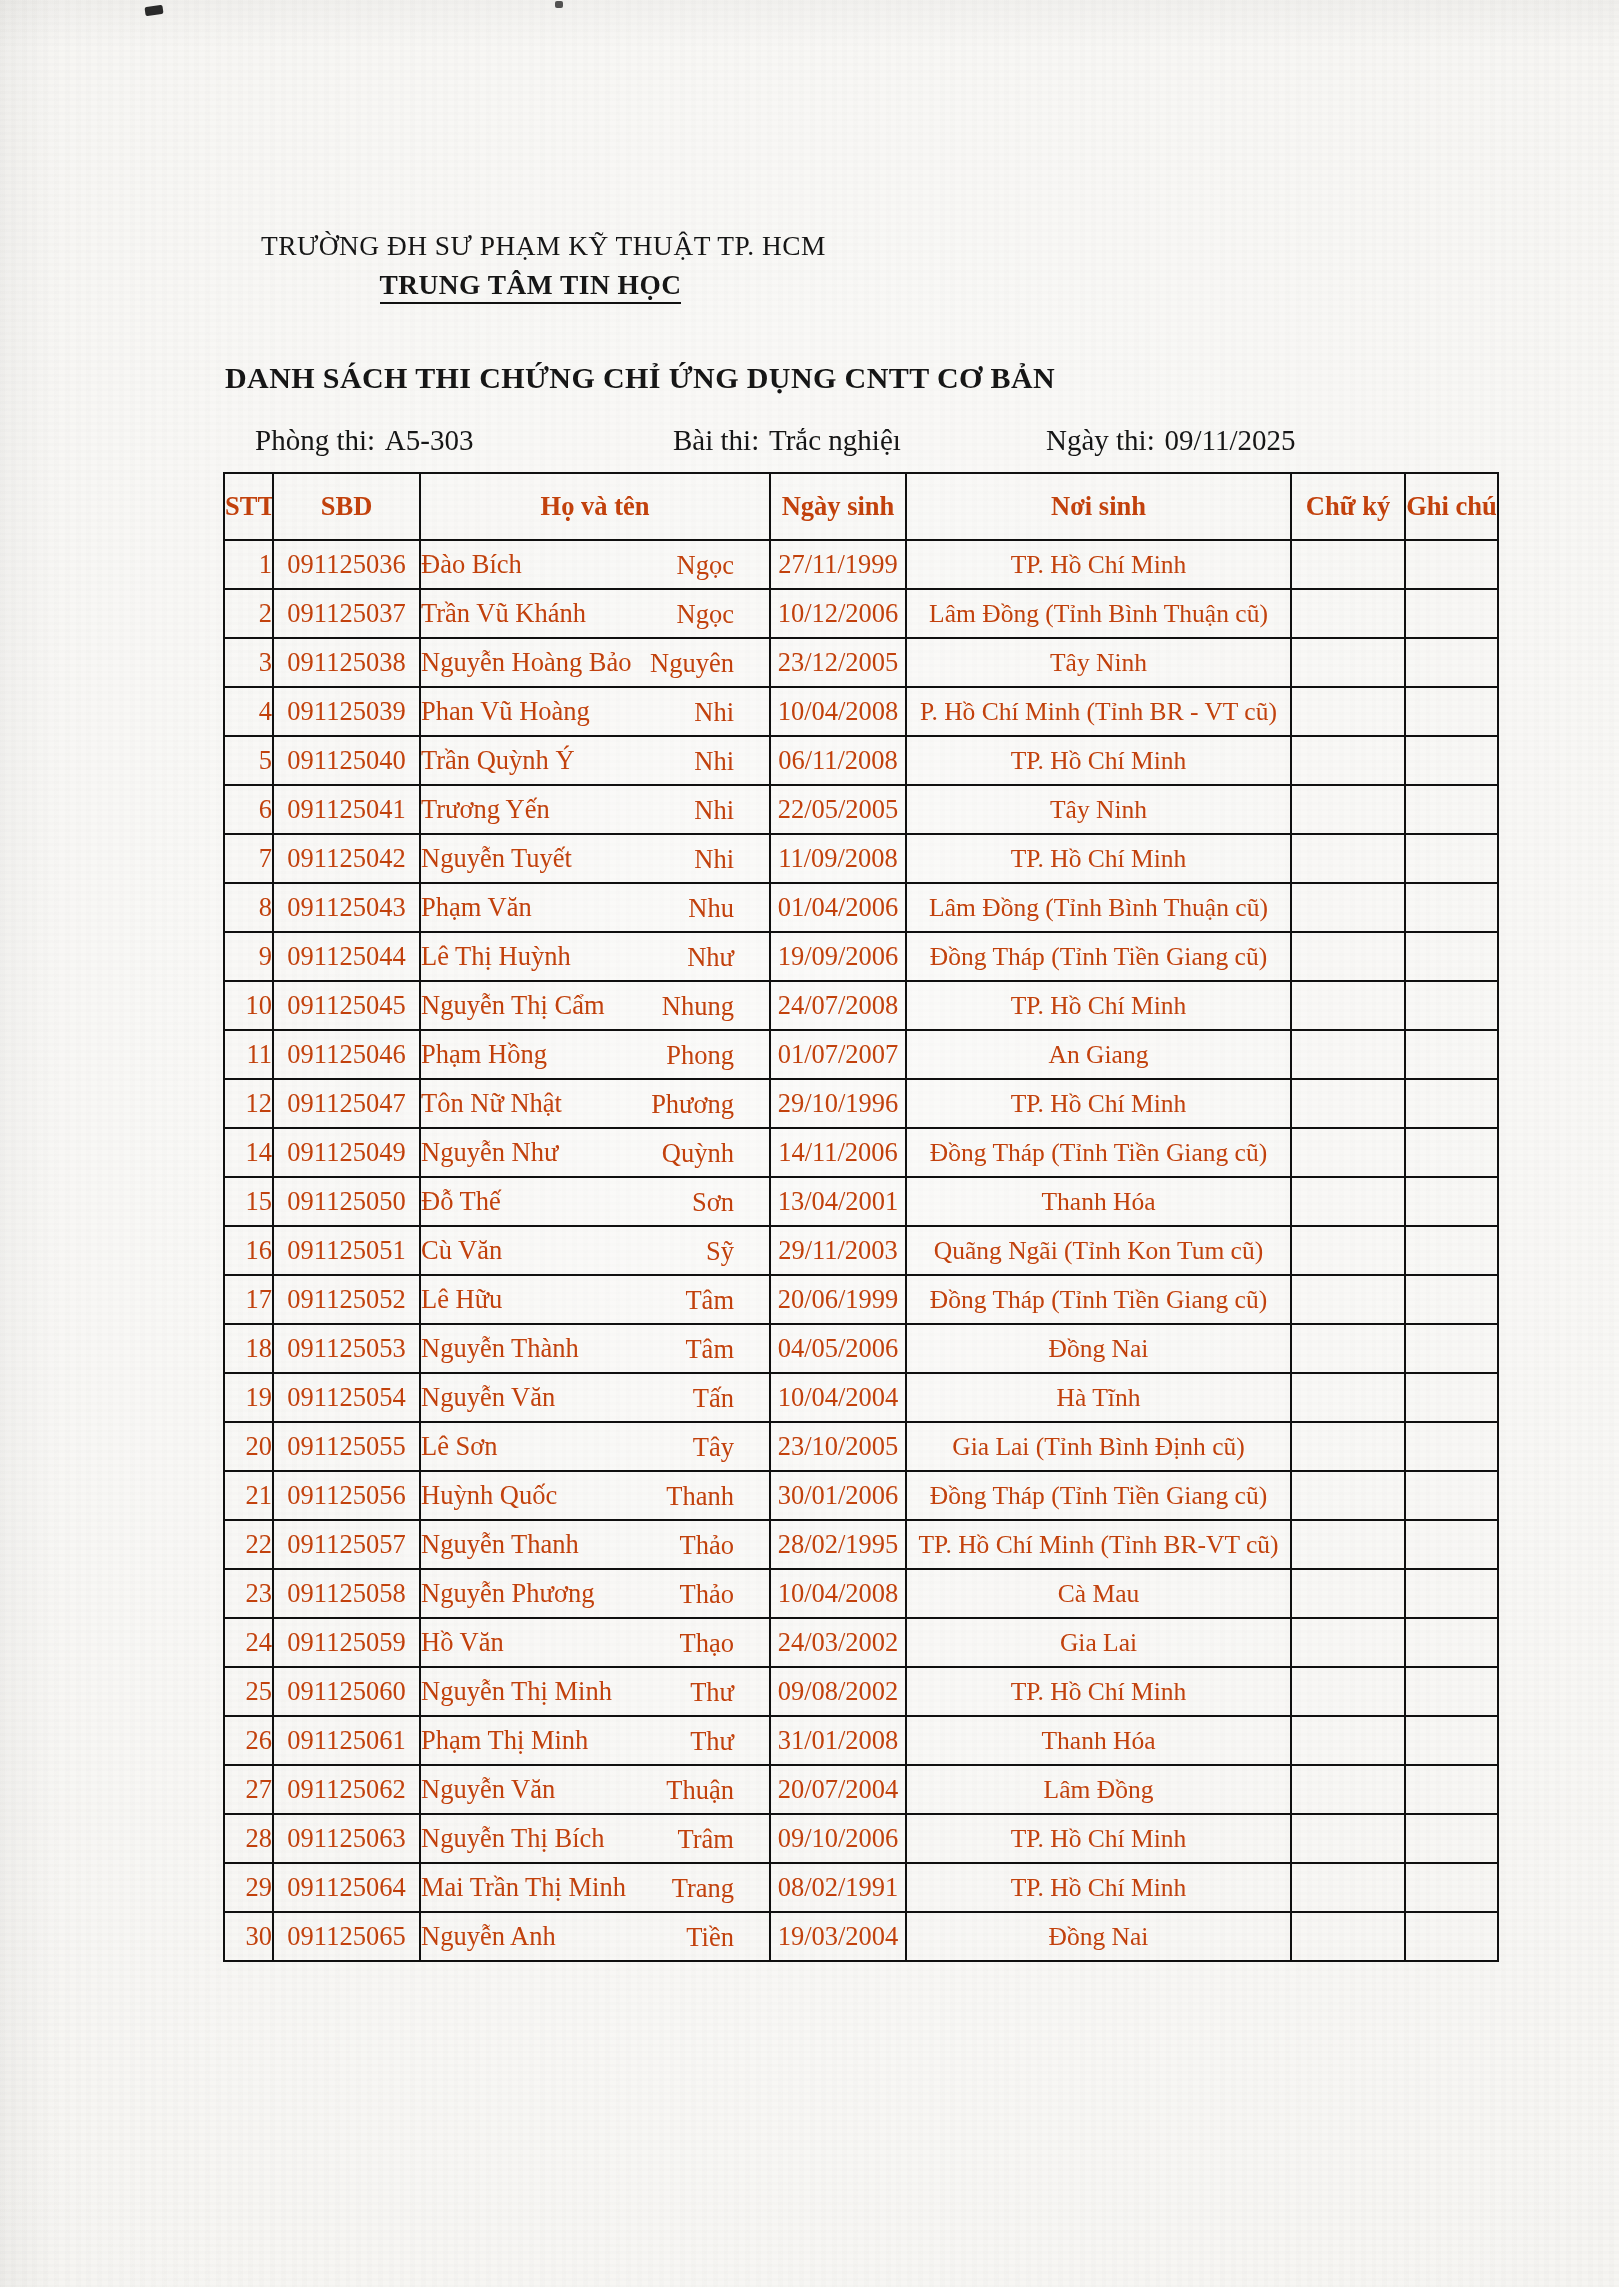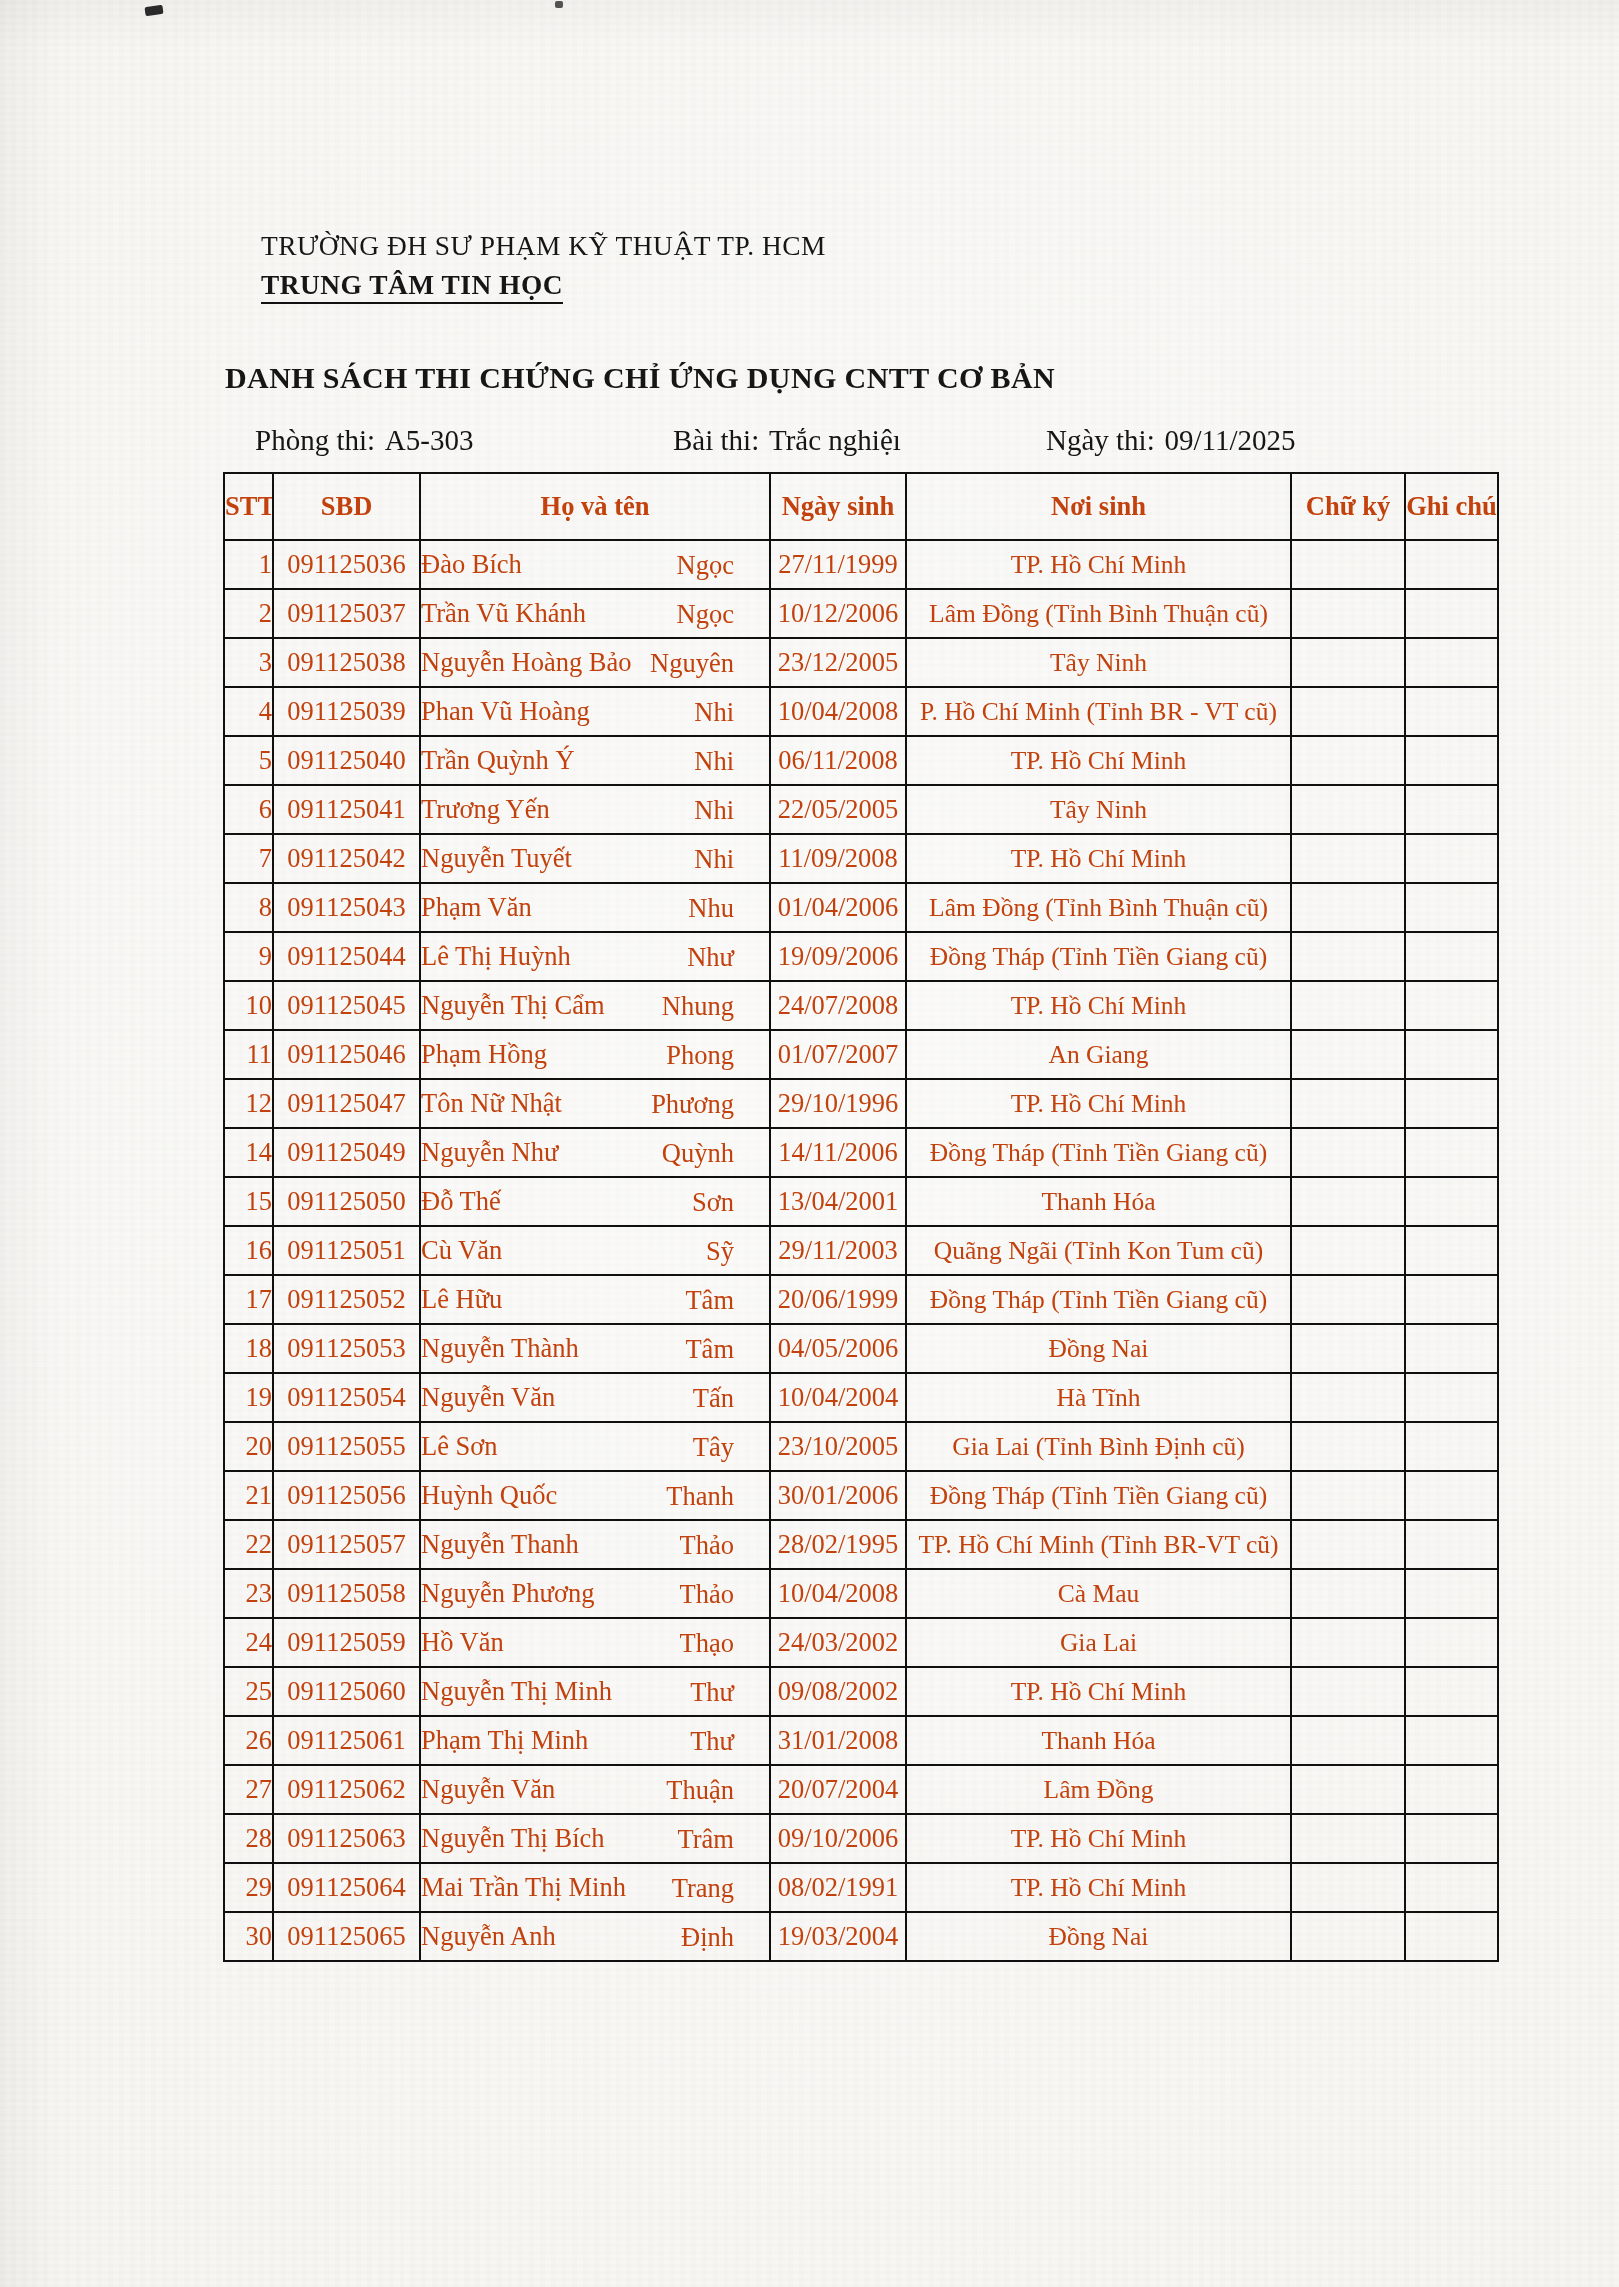--- a/index.html
+++ b/index.html
@@ -17,21 +17,21 @@
       repeating-linear-gradient(0deg, rgba(0,0,0,.012) 0 2.9px, rgba(0,0,0,0) 2.9px 6.9px),
       repeating-linear-gradient(90deg, rgba(0,0,0,.010) 0 4.9px, rgba(0,0,0,0) 4.9px 10.8px),
       linear-gradient(90deg, rgba(0,0,0,.035), rgba(0,0,0,0) 59px),
       linear-gradient(180deg, rgba(0,0,0,.03), rgba(0,0,0,0) 49px),
       #f6f5f2;
   }
   .artifact{position:absolute;background:#2a2a2a;border-radius:2px;}
   .a1{left:145px;top:5.9px;width:17.6px;height:8.8px;transform:rotate(-8deg);}
   .a2{left:555px;top:1px;width:7.8px;height:6.9px;opacity:.8;}
 
-  .org{position:absolute;left:261px;top:231px;width:539px;}
+  .org{position:absolute;left:261px;top:231px;width:539px;text-align:center;}
   .org-line1{font-size:27.4px;letter-spacing:0.5px;white-space:nowrap;}
   .org-line2{display:inline-block;margin-top:7.8px;font-size:27.4px;font-weight:bold;
     border-bottom:2.9px solid #111;padding-bottom:1px;letter-spacing:0.5px;white-space:nowrap;}
 
   .doc-title{position:absolute;left:225px;top:361px;width:1078px;text-align:left;
     font-size:30px;font-weight:bold;letter-spacing:0.4px;white-space:nowrap;}
 
   .info-row{position:absolute;left:0;top:424px;width:1619px;height:39px;font-size:29px;}
   .info-item{position:absolute;white-space:nowrap;}
   .info-room{left:255px;}
@@ -359,21 +359,21 @@
         <td class="c-sbd">091125064</td>
         <td class="c-name"><span>Mai Trần Thị Minh</span><span class="given">Trang</span></td>
         <td class="c-dob">08/02/1991</td>
         <td class="c-pob">TP. Hồ Chí Minh</td>
         <td class="c-sig"></td>
         <td class="c-note"></td>
       </tr>
       <tr>
         <td class="c-stt">30</td>
         <td class="c-sbd">091125065</td>
-        <td class="c-name"><span>Nguyễn Anh</span><span class="given">Định</span></td>
+        <td class="c-name"><span>Nguyễn Anh</span><span class="given">Tiền</span></td>
         <td class="c-dob">19/03/2004</td>
         <td class="c-pob">Đồng Nai</td>
         <td class="c-sig"></td>
         <td class="c-note"></td>
       </tr>
     </tbody>
 </table>
 
 
 </body></html>

